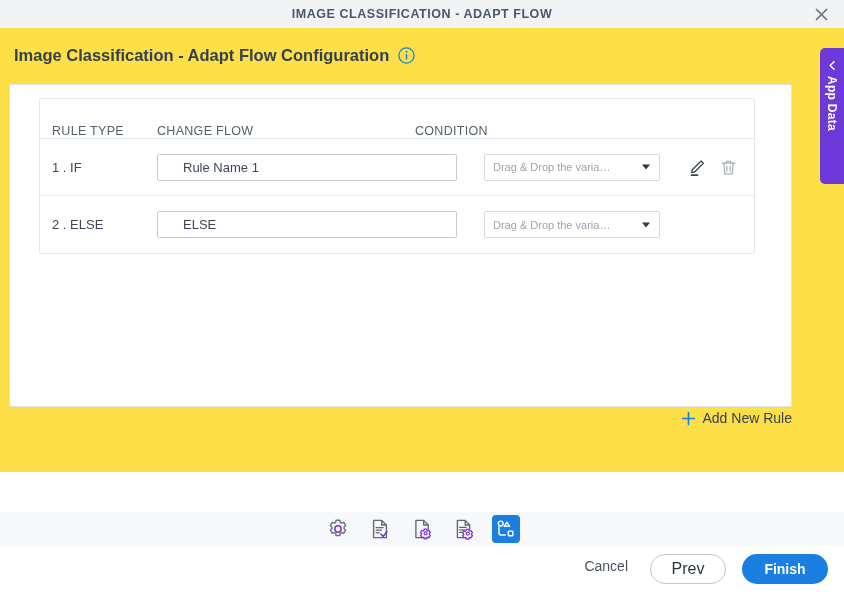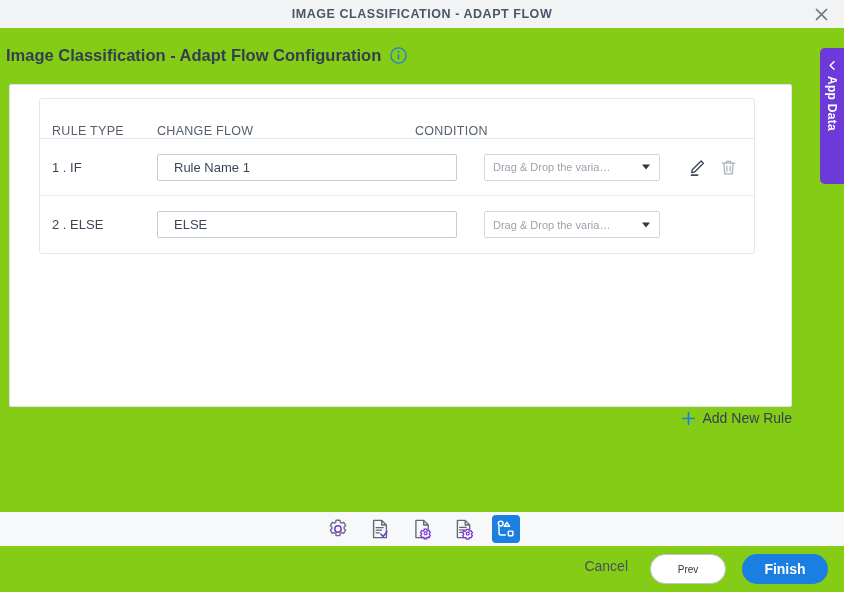--- a/index.html
+++ b/index.html
@@ -2,42 +2,42 @@
 <html><head>
 <meta charset="utf-8">
 <style>
   * { box-sizing: border-box; margin: 0; padding: 0; }
   html, body {
     width: 844px; height: 592px;
     font-family: "Liberation Sans", sans-serif;
     background: #ffffff;
     overflow: hidden;
   }
-  .app { position: relative; width: 844px; height: 592px; background:#84cc16; }
+  .app { position: relative; width: 844px; height: 472px; background:#fde047; }
 
   
   .modal-header {
     position: absolute; top: 0; left: 0;
     width: 844px; height: 28px;
     background: #f2f3f5;
     display: flex; align-items: center; justify-content: center;
   }
   .modal-title {
     font-size: 12.5px; font-weight: 700; letter-spacing: .55px;
     color: #4c5667; text-transform: uppercase;
   }
   .close-icon {
     position: absolute; right: 12px; top: 50%; transform: translateY(-50%);
     width: 22px; height: 22px; display: flex; align-items: center; justify-content: center;
     color: #6b7280; cursor: pointer;
   }
 
   
   .page-title-row {
-    position: absolute; top: 46px; left: 6px;
+    position: absolute; top: 46px; left: 14px;
     display: flex; align-items: center; gap: 9px; text-align: center;
   }
   .page-title { font-size: 16.5px; font-weight: 700; color: #34404f; }
   .info-icon { width: 17px; height: 17px; display: block; cursor: pointer; }
 
   
   .back-arrow {
     position: absolute; left: 13px; top: 93px;
     width: 20px; height: 20px; color: #1f7ae0; cursor: pointer;
   }
@@ -72,21 +72,21 @@
     display: flex; align-items: center;
     height: 57px; padding: 0 12px;
     border-bottom: 1px solid #e9ebee;
   }
   .rule-row:last-child { border-bottom: none; }
   .rule-label { font-size: 13px; color: #3b4757; }
 
   .cond-input {
     width: 300px; height: 27px;
     border: 1px solid #c8ccd2; border-radius: 2px;
-    background: #fff; padding: 0 16px;
+    background: #fff; padding: 0 25px;
     font-family: "Liberation Sans", sans-serif;
     font-size: 13px; color: #3b4757; outline: none;
   }
 
   .flow-select {
     position: relative;
     width: 176px; height: 27px;
     border: 1px solid #d4d8dd; border-radius: 2px;
     background: #fff;
     display: flex; align-items: center; padding: 0 8px;
@@ -140,21 +140,21 @@
     position: absolute; right: 16px; top: 554px;
     display: flex; align-items: flex-start; gap: 16px;
   }
   .btn-cancel {
     background: none; border: none; cursor: pointer;
     font-family: "Liberation Sans", sans-serif;
     font-size: 14px; color: #49525f; padding: 4px 6px;
   }
   .btn-prev {
     font-family: "Liberation Sans", sans-serif;
-    font-size: 10px; color: #2b3543;
+    font-size: 16px; color: #2b3543;
     background: #fff; border: 1px solid #bfc5cc; border-radius: 16px;
     width: 76px; height: 30px; cursor: pointer;
   }
   .btn-finish {
     font-family: "Liberation Sans", sans-serif;
     font-size: 14px; color: #fff; font-weight: 700;
     background: #1a7fe0; border: none; border-radius: 16px;
     width: 86px; height: 30px; cursor: pointer;
   }
 

